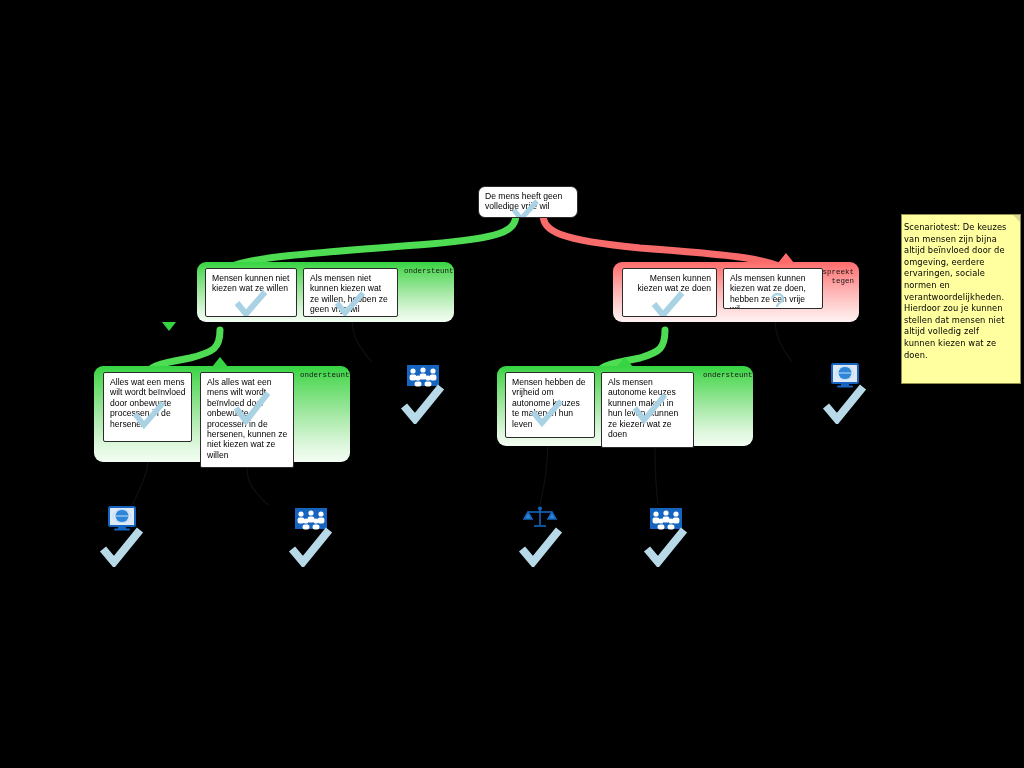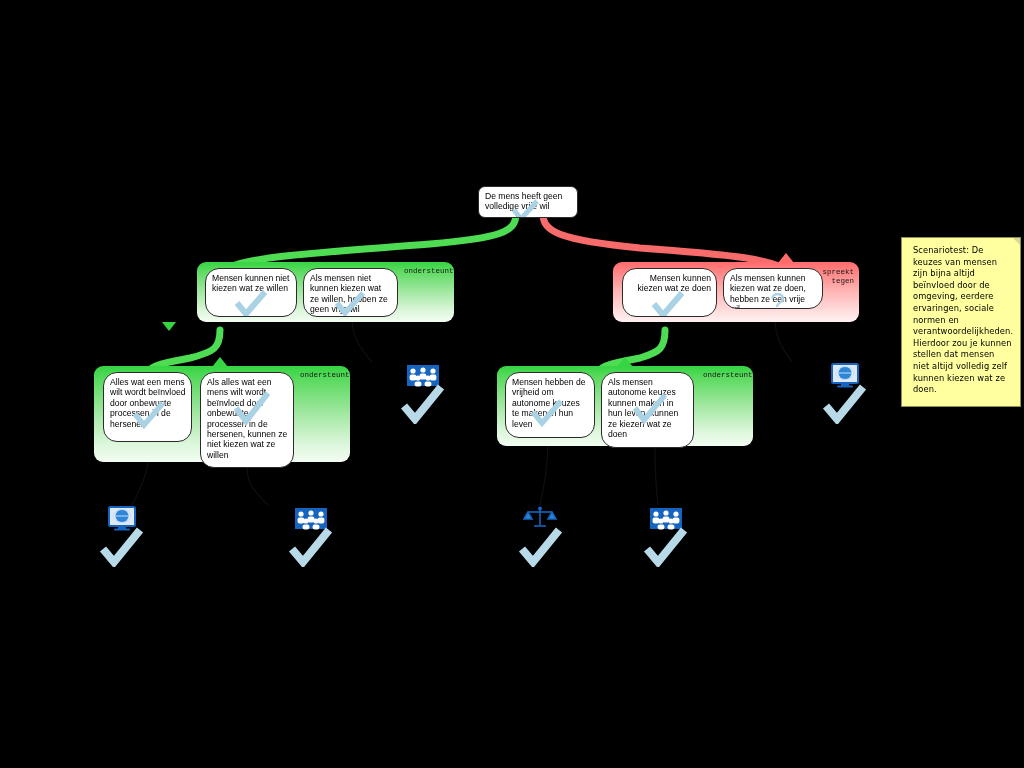--- a/index.html
+++ b/index.html
@@ -59,21 +59,21 @@
     border-right: 8px solid transparent;
   }
   .group-tab-up.support { border-bottom: 10px solid #35d442; }
   .group-tab-up.oppose  { border-bottom: 10px solid #ff6b6b; }
 
   
   .node {
     position: absolute;
     background: #ffffff;
     border: 1.3px solid #2b2b2b;
-    border-radius: 14px;
+    border-radius: 2px;
     box-sizing: border-box;
     padding: 4px 5px 3px 6px;
     font-size: 8.6px;
     line-height: 10.4px;
     color: #000000;
     overflow: hidden;
   }
   .node.root {
     border-radius: 7px;
   }
@@ -85,27 +85,26 @@
     z-index: 3;
     pointer-events: none;
   }
 
   
   .note {
     position: absolute;
     background: #ffffa0;
     border: 1px solid #8f8f4a;
     box-sizing: border-box;
-    padding: 7px 8px 6px 11px;
+    padding: 7px 8px 6px 2px;
     font-family: "DejaVu Sans", sans-serif;
     font-size: 8.3px;
     line-height: 11.6px;
     color: #000000;
     letter-spacing: 0.1px;
-    margin-top: 23px;
   }
   .note-fold {
     position: absolute;
     right: 0; top: 0;
     width: 0; height: 0;
     border-left: 7px solid transparent;
     border-top: 7px solid #d8d89a;
   }
 
   

